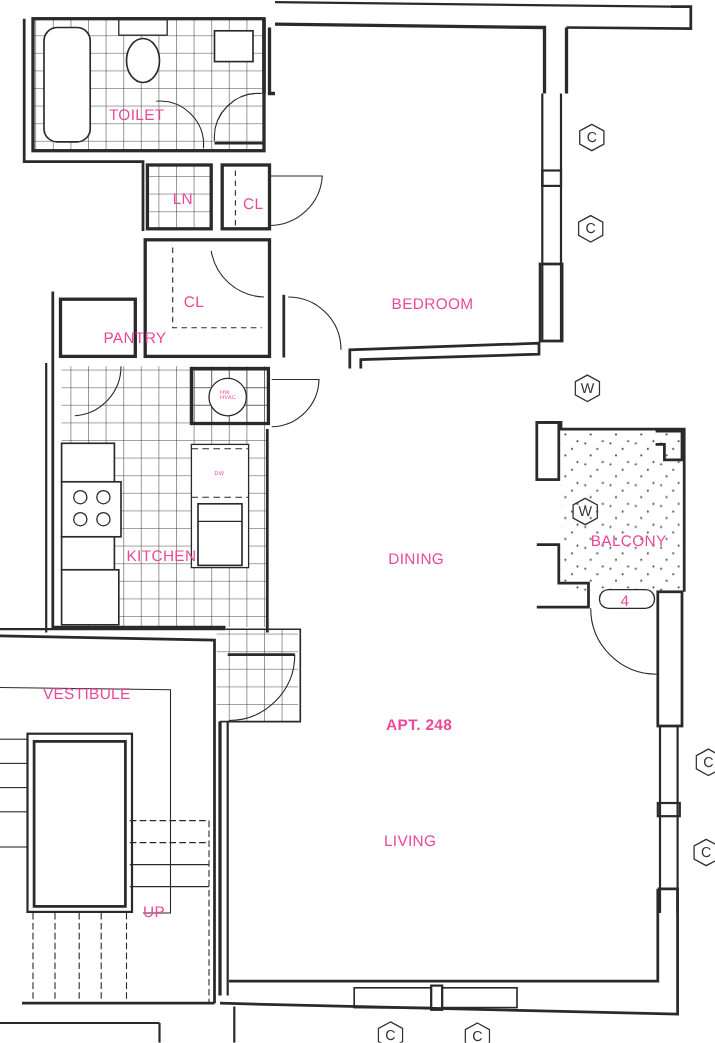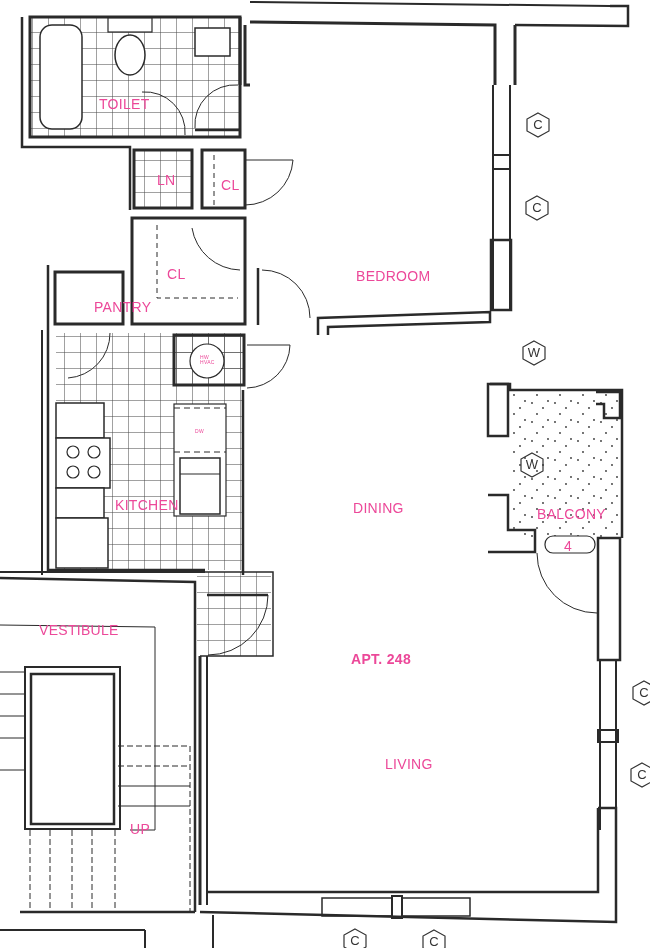--- a/index.html
+++ b/index.html
@@ -154,25 +154,25 @@
 <div class="lbl sm" style="left:157px;top:172px;">LN</div>
 <div class="lbl sm" style="left:221px;top:177px;">CL</div>
 <div class="lbl sm" style="left:356px;top:228px;margin-top:40px;">BEDROOM</div>
 <div class="lbl sm" style="left:167px;top:266px;">CL</div>
 <div class="lbl sm" style="left:78px;top:299px;margin-left:16px;">PANTRY</div>
 <div class="lbl tiny" style="left:200px;top:355px;line-height:5px;white-space:pre;">HW
 HVAC</div>
 <div class="lbl tiny" style="left:195px;top:428px;">DW</div>
 <div class="lbl sm" style="left:115px;top:497px;">KITCHEN</div>
 <div class="lbl sm" style="left:353px;top:500px;">DINING</div>
-<div class="lbl sm" style="left:537px;top:506px;">BALCONY</div>
+<div class="lbl sm" style="left:537px;top:483px;">BALCONY</div>
 <div class="lbl sm" style="left:564px;top:538px;">4</div>
 <div class="lbl sm" style="left:39px;top:622px;">VESTIBULE</div>
 <div class="lbl big" style="left:351px;top:651px;">APT. 248</div>
-<div class="lbl sm" style="left:349px;top:756px;margin-left:36px;">LIVING</div>
+<div class="lbl sm" style="left:349px;top:756px;">LIVING</div>
 <div class="lbl sm" style="left:130px;top:821px;">UP</div>
 
 <div class="hex" style="left:526px;top:112px;">
   <svg width="24" height="26" viewBox="0 0 24 26">
       <polygon points="12,1 23,7 23,19 12,25 1,19 1,7" fill="none" stroke="#333" stroke-width="1.2"></polygon>
     </svg>
   <span>C</span>
 </div>
 <div class="hex" style="left:525px;top:195px;">
   <svg width="24" height="26" viewBox="0 0 24 26">

